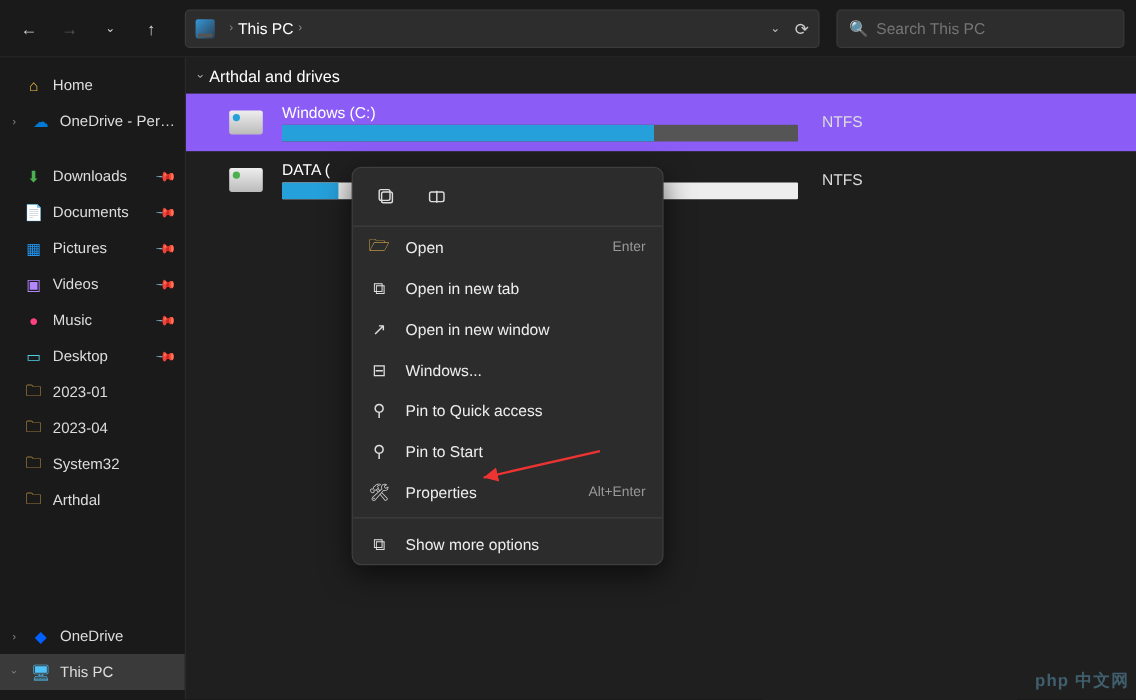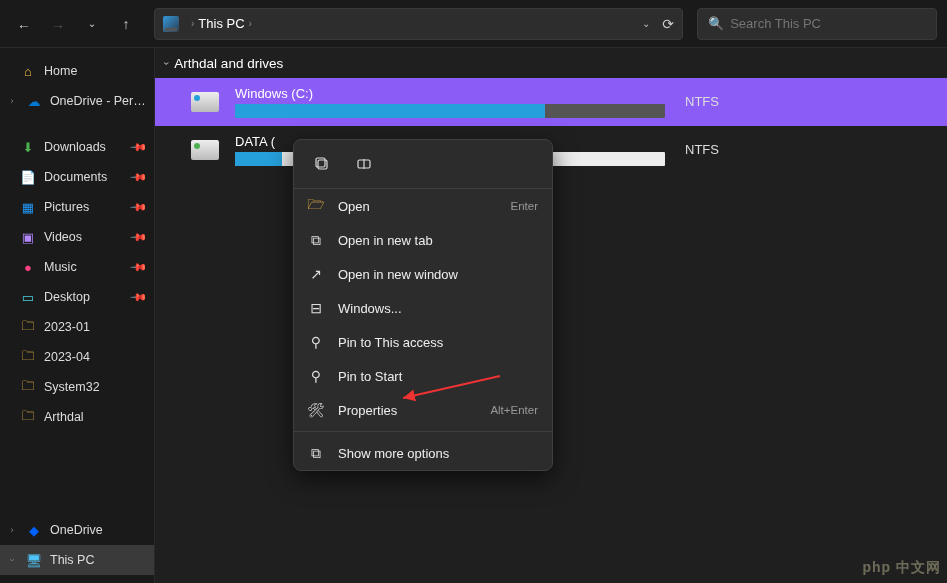--- a/index.html
+++ b/index.html
@@ -41,21 +41,21 @@
     .drive-meta { margin-left: 4px; font-size: 13px; color: #ddd; line-height: 1.4; }
     .ctxmenu { position: absolute; left: 293px; top: 139px; width: 260px; background: #2c2c2c; border: 1px solid #3f3f3f; border-radius: 8px; box-shadow: 0 8px 24px rgba(0,0,0,0.6); z-index: 100; overflow: hidden; }
     .ctx-top { display: flex; gap: 14px; padding: 10px 14px; border-bottom: 1px solid #3f3f3f; }
     .ctx-top-btn { width: 28px; height: 28px; display: flex; align-items: center; justify-content: center; border-radius: 4px; cursor: pointer; color: #ddd; }
     .ctx-item { display: flex; align-items: center; height: 34px; padding: 0 14px; font-size: 13px; color: #eee; cursor: pointer; gap: 14px; }
     .ctx-icon { width: 16px; display: flex; justify-content: center; color: #ddd; font-size: 14px; }
     .ctx-shortcut { margin-left: auto; font-size: 11.5px; color: #999; }
     .ctx-sep { height: 1px; background: #3f3f3f; margin: 4px 0; }
     .folder-icon { color: #f8c146; }
     .arrow-annotation { position: absolute; left: 395px; top: 372px; width: 110px; height: 30px; z-index: 200; pointer-events:none; }
-    .watermark { position:absolute; right:6px; bottom:6px; color:#fef9c3; opacity:0.35; font-size:14px; font-weight:bold; letter-spacing:1px; }
+    .watermark { position:absolute; right:6px; bottom:6px; color:#7dd3fc; opacity:0.35; font-size:14px; font-weight:bold; letter-spacing:1px; }
     .search-icon-g { color:#888; font-size:13px; margin-right:6px; }
   </style>
 </head>
 <body>
 
 <div class="toolbar">
   <div class="nav-btn">←</div>
   <div class="nav-btn disabled">→</div>
   <div class="nav-btn" style="font-size:10px;">⌄</div>
   <div class="nav-btn">↑</div>
@@ -215,21 +215,21 @@
   <div class="ctx-item">
     <span class="ctx-icon">↗</span>
     <span>Open in new window</span>
   </div>
   <div class="ctx-item">
     <span class="ctx-icon">⊟</span>
     <span>Windows...</span>
   </div>
   <div class="ctx-item">
     <span class="ctx-icon">⚲</span>
-    <span>Pin to This access</span>
+    <span>Pin to Quick access</span>
   </div>
   <div class="ctx-item">
     <span class="ctx-icon">⚲</span>
     <span>Pin to Start</span>
   </div>
   <div class="ctx-item">
     <span class="ctx-icon">🛠</span>
     <span>Properties</span>
     <span class="ctx-shortcut">Alt+Enter</span>
   </div>

